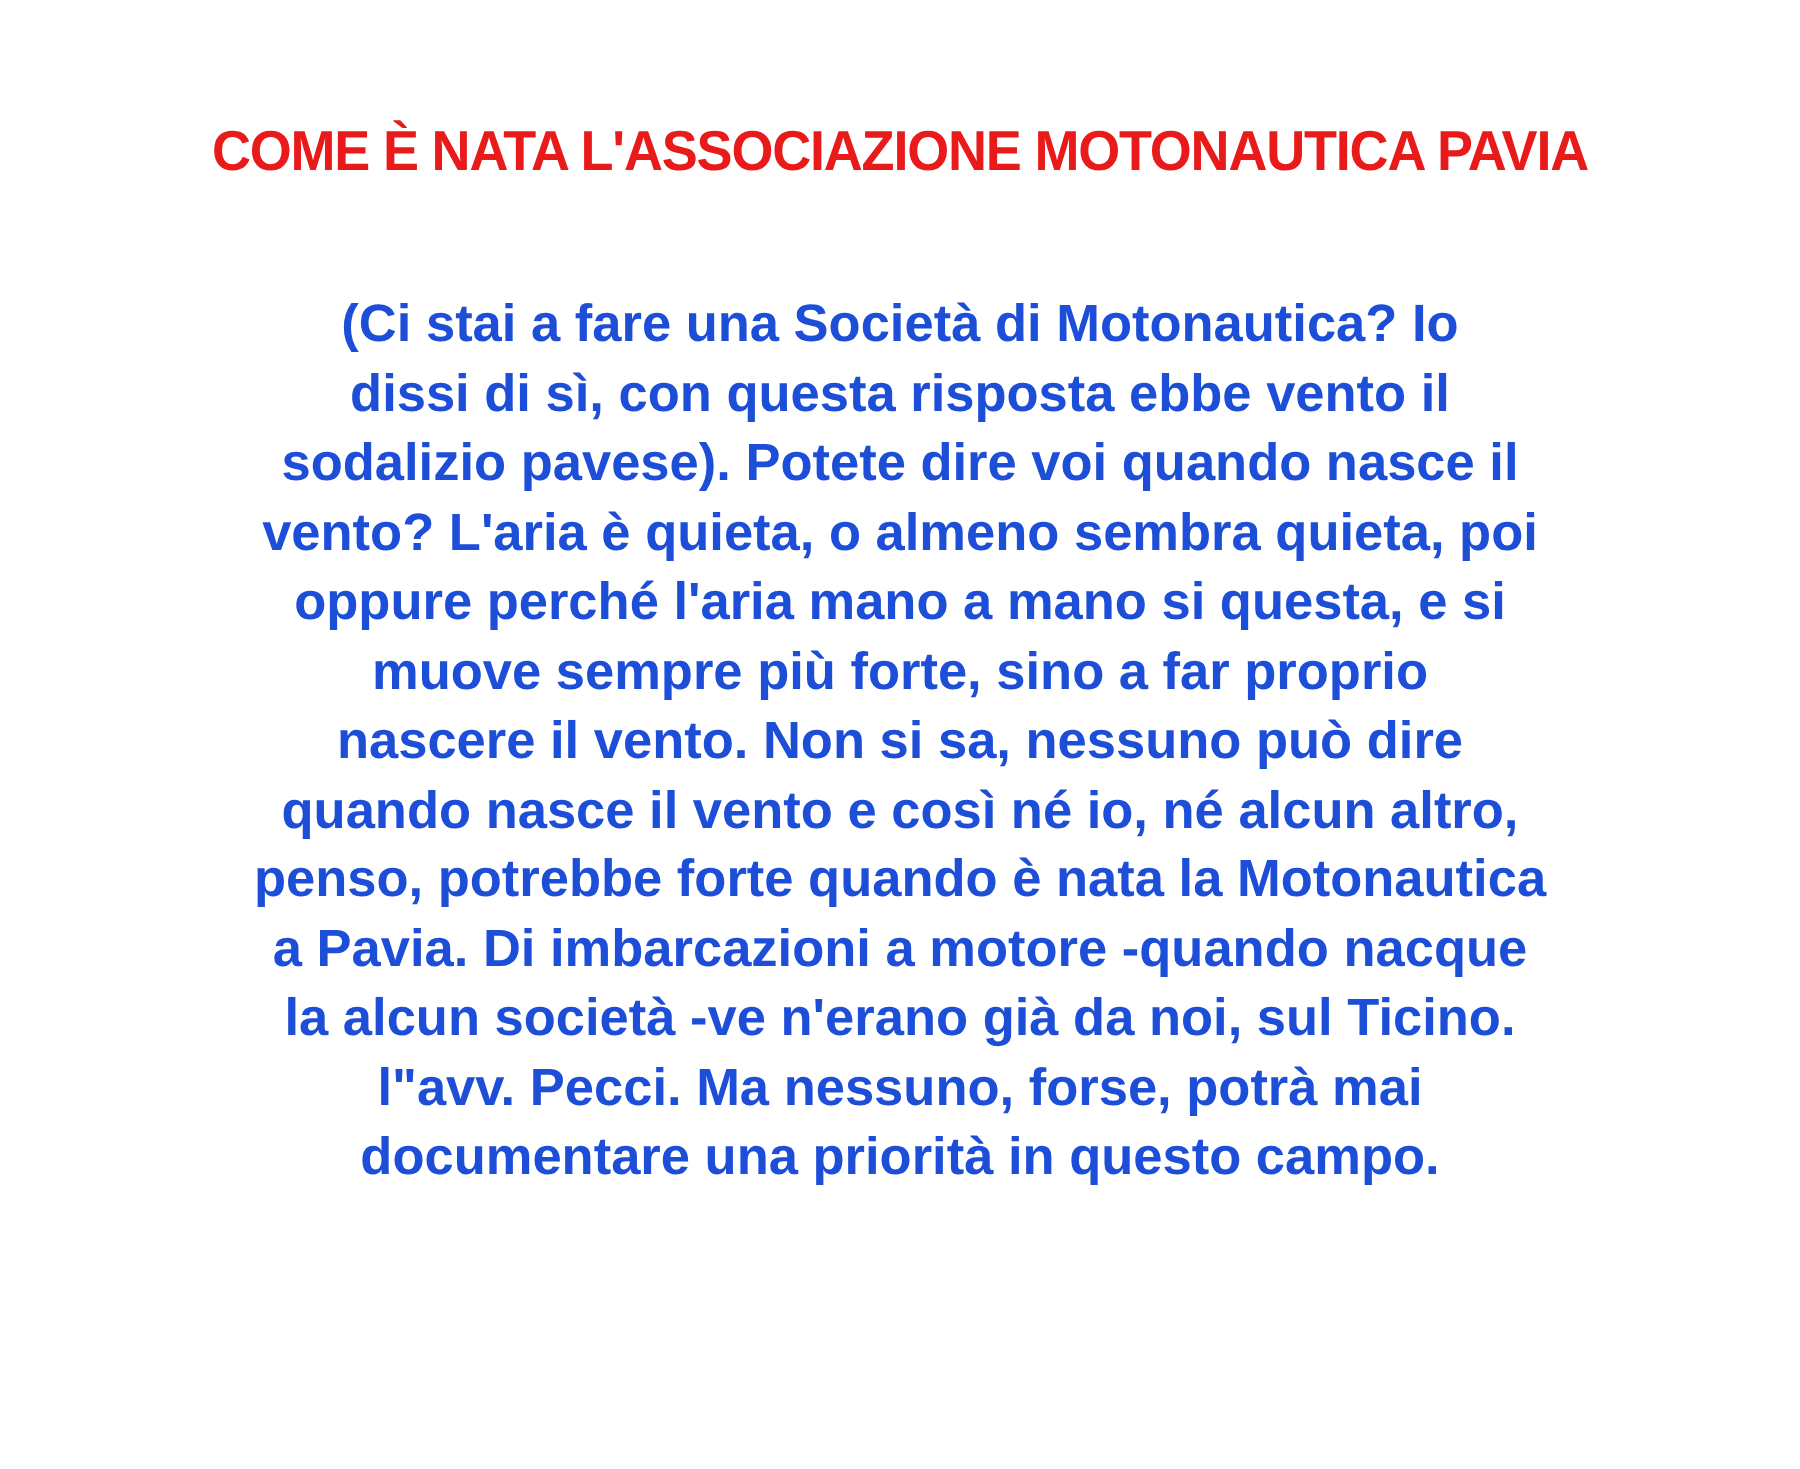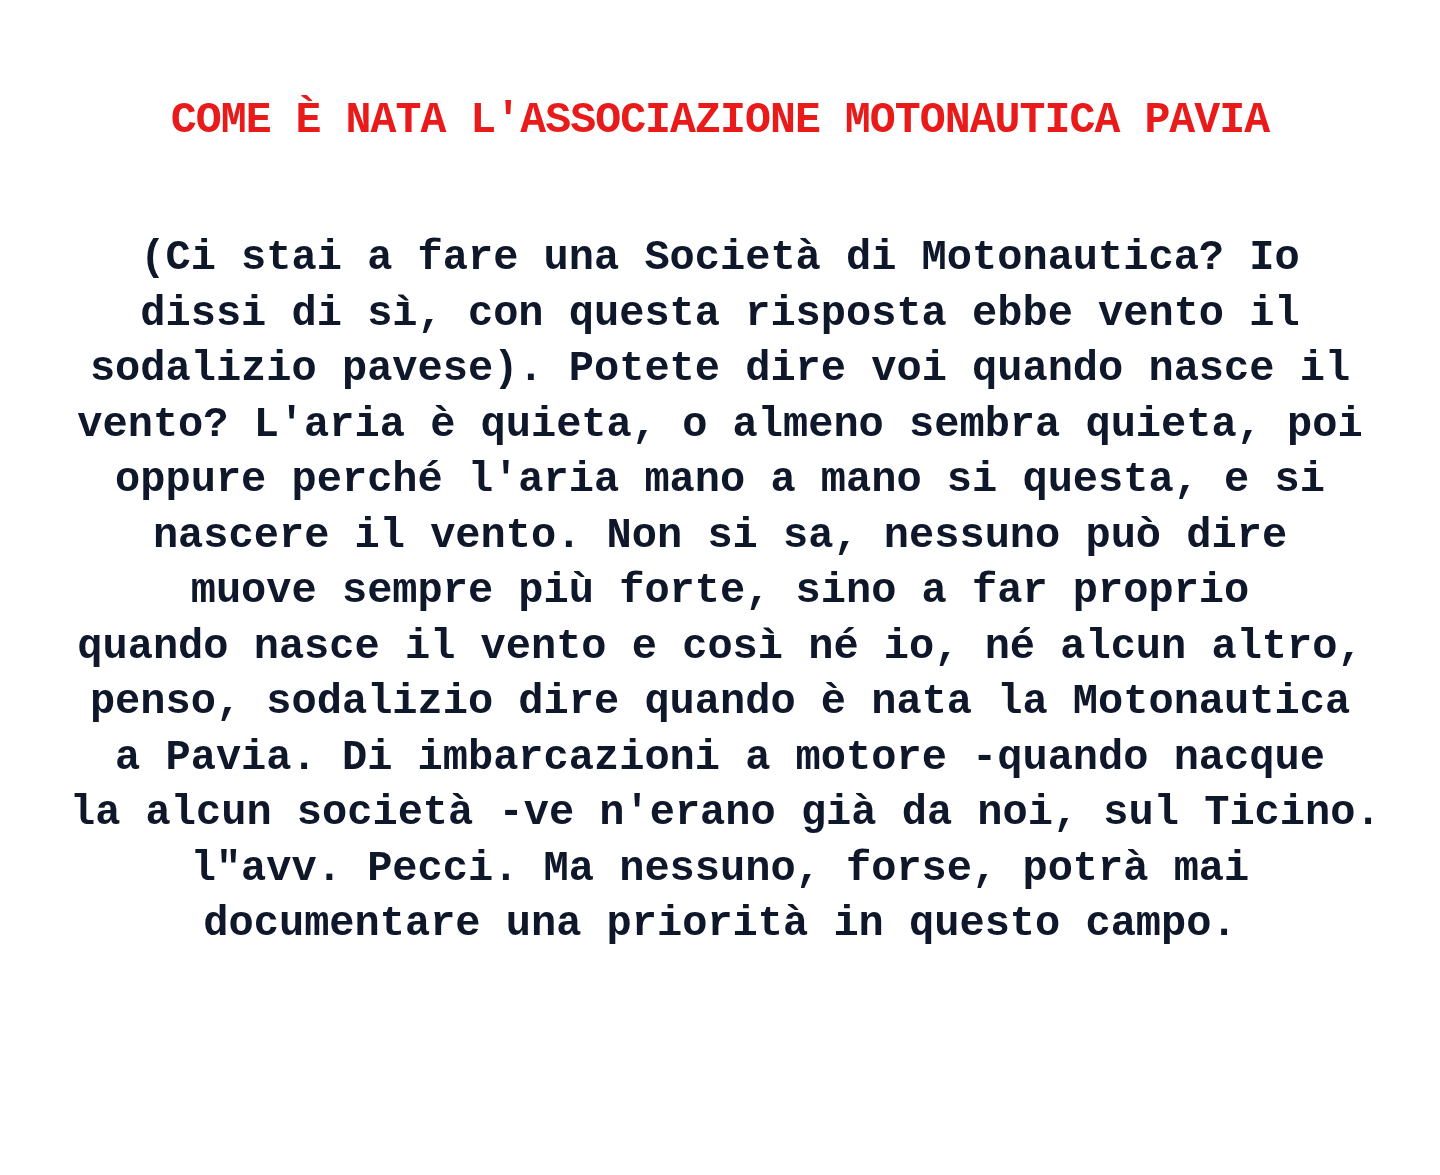--- a/index.html
+++ b/index.html
@@ -6,21 +6,21 @@
     margin: 0;
     padding: 0;
     background: #ffffff;
   }
   .page {
     position: relative;
     width: 1440px;
     height: 1044px;
     background: #ffffff;
     overflow: hidden;
-    font-family: Liberation Mono, monospace;
+    font-family: Liberation Sans, sans-serif;
   }
   .doc-title {
     position: absolute;
     top: 96px;
     left: 0;
     width: 100%;
     text-align: center;
     font-size: 45px;
     line-height: 50px;
     font-weight: bold;
@@ -46,29 +46,29 @@
     white-space: nowrap;
   }
 </style>
 </head>
 <body>
 
 <div class="page" style="background: rgb(255, 255, 255);">
 
   <div class="doc-title" style="color: rgb(232, 26, 26);">COME È NATA L'ASSOCIAZIONE MOTONAUTICA PAVIA</div>
 
-  <div class="doc-body" style="color: #0f172a;">
+  <div class="doc-body" style="color: #1d4ed8;">
     <div class="doc-line">(Ci stai a fare una Società di Motonautica? Io</div>
     <div class="doc-line">dissi di sì, con questa risposta ebbe vento il</div>
     <div class="doc-line">sodalizio pavese). Potete dire voi quando nasce il</div>
     <div class="doc-line">vento? L'aria è quieta, o almeno sembra quieta, poi</div>
     <div class="doc-line">oppure perché l'aria mano a mano si questa, e si</div>
+    <div class="doc-line">muove sempre più forte, sino a far proprio</div>
     <div class="doc-line">nascere il vento. Non si sa, nessuno può dire</div>
-    <div class="doc-line">muove sempre più forte, sino a far proprio</div>
     <div class="doc-line">quando nasce il vento e così né io, né alcun altro,</div>
-    <div class="doc-line">penso, sodalizio dire quando è nata la Motonautica</div>
+    <div class="doc-line">penso, potrebbe forte quando è nata la Motonautica</div>
     <div class="doc-line">a Pavia. Di imbarcazioni a motore -quando nacque</div>
     <div class="doc-line">la alcun società -ve n'erano già da noi, sul Ticino.</div>
     <div class="doc-line">l"avv. Pecci. Ma nessuno, forse, potrà mai</div>
     <div class="doc-line">documentare una priorità in questo campo.</div>
   </div>
 
 </div>
 
 </body></html>

